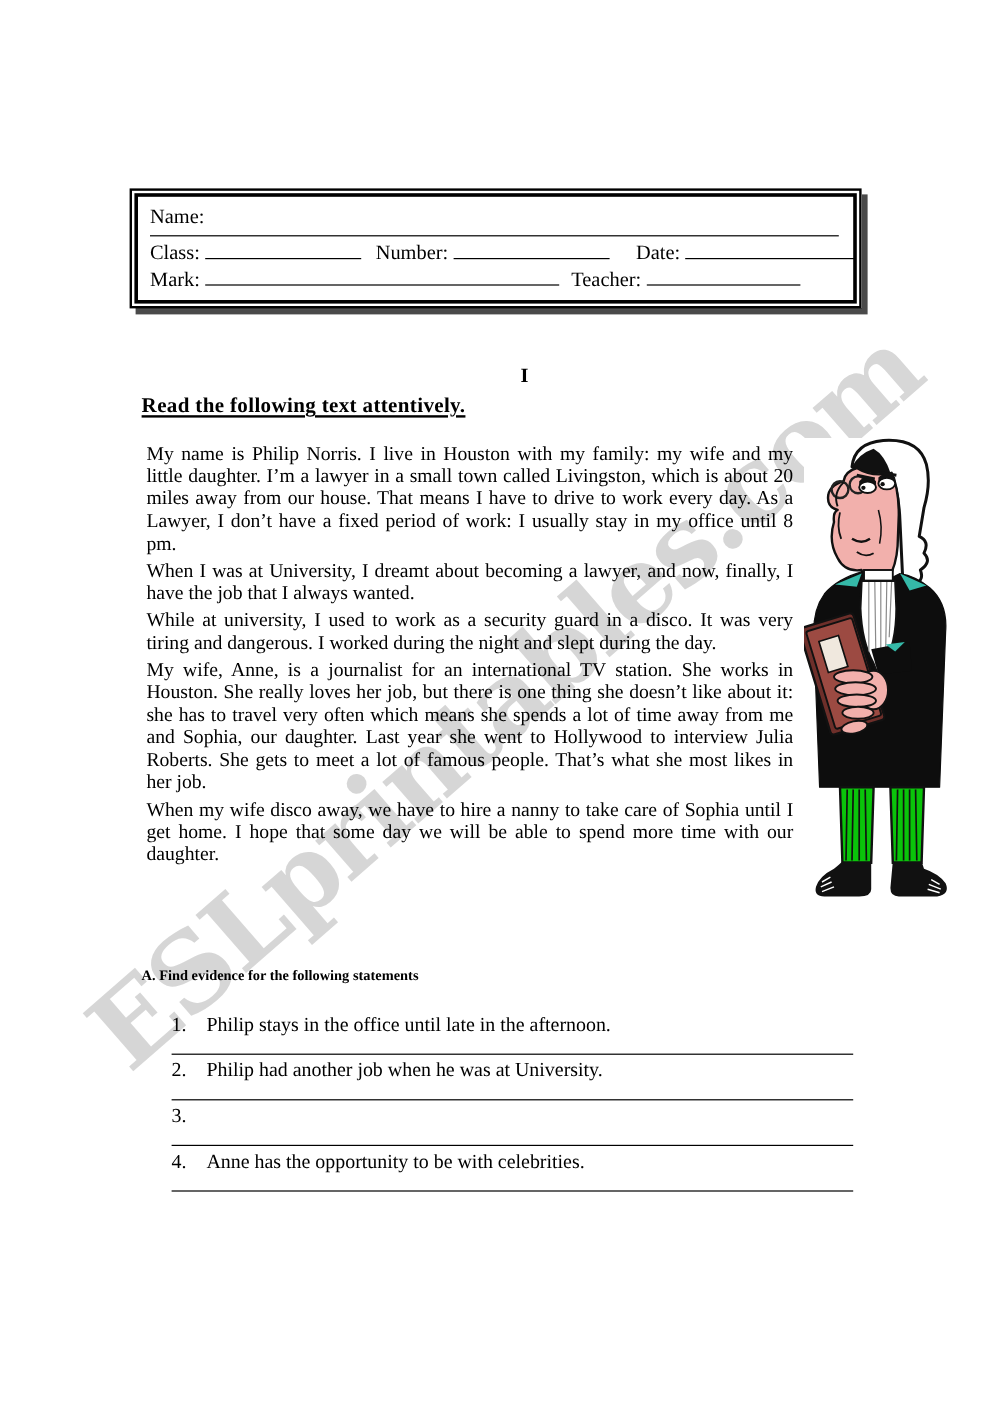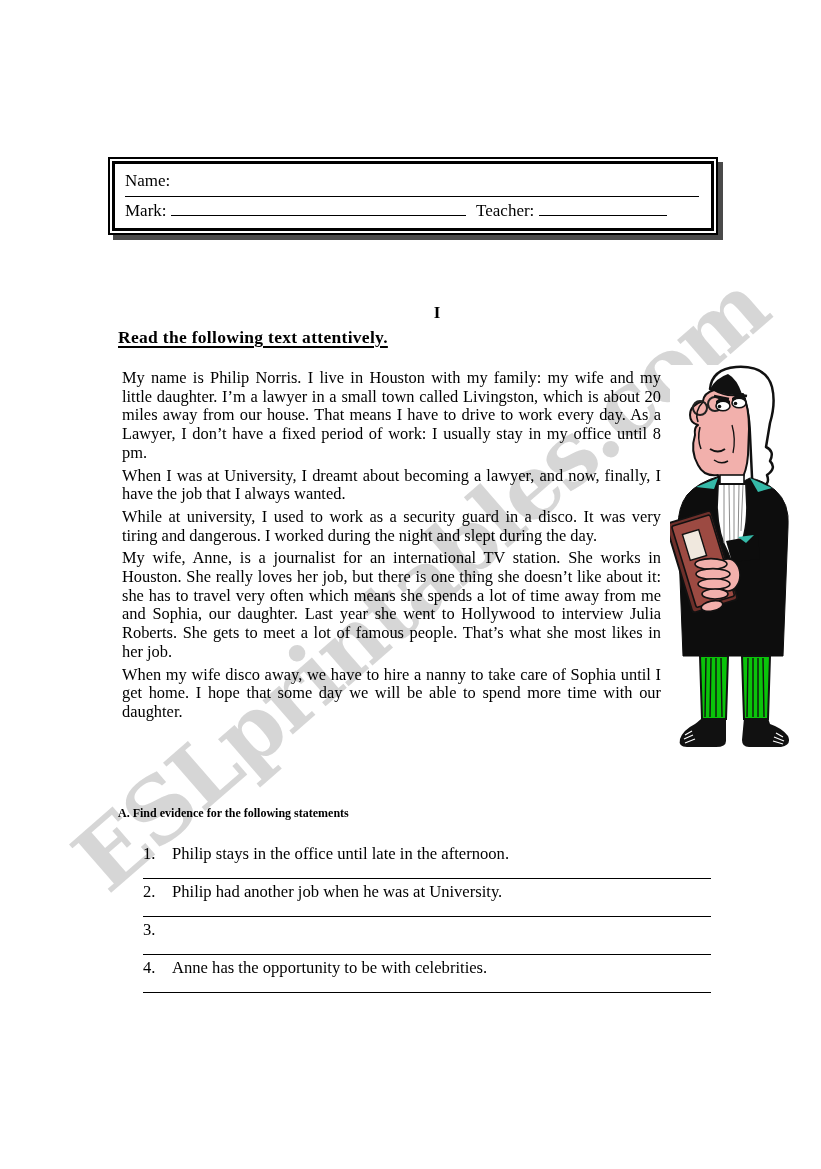--- a/index.html
+++ b/index.html
@@ -61,20 +61,28 @@
   <div class="watermark" style="color:#b6b6b6;">ESLprintables.com</div>
 
   <div class="content">
 
     <div class="header-box">
       <div class="header-box-inner">
         <div class="hb-row hb-name-row">
           <span class="hb-label">Name:</span>
         </div>
         <div class="hb-fullline"></div>
+        <div class="hb-row">
+          <span class="hb-label">Class:</span>
+          <span class="wline w130"></span><span class="sp8"></span>
+          <span class="hb-label">Number:</span>
+          <span class="wline w130"></span><span class="sp18"></span>
+          <span class="hb-label">Date:</span>
+          <span class="wline w142"></span>
+        </div>
         <div class="hb-row">
           <span class="hb-label">Mark:</span>
           <span class="wline w295"></span><span class="sp6"></span>
           <span class="hb-label">Teacher:</span>
           <span class="wline w128"></span>
         </div>
       </div>
     </div>
 
     <div class="roman">I</div>

